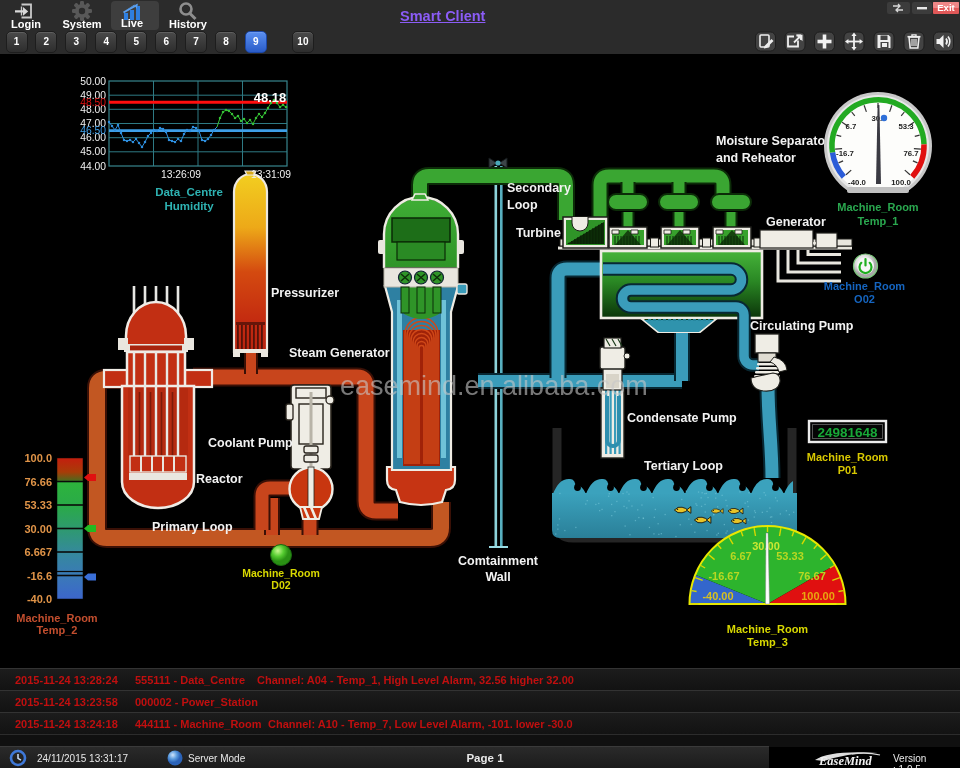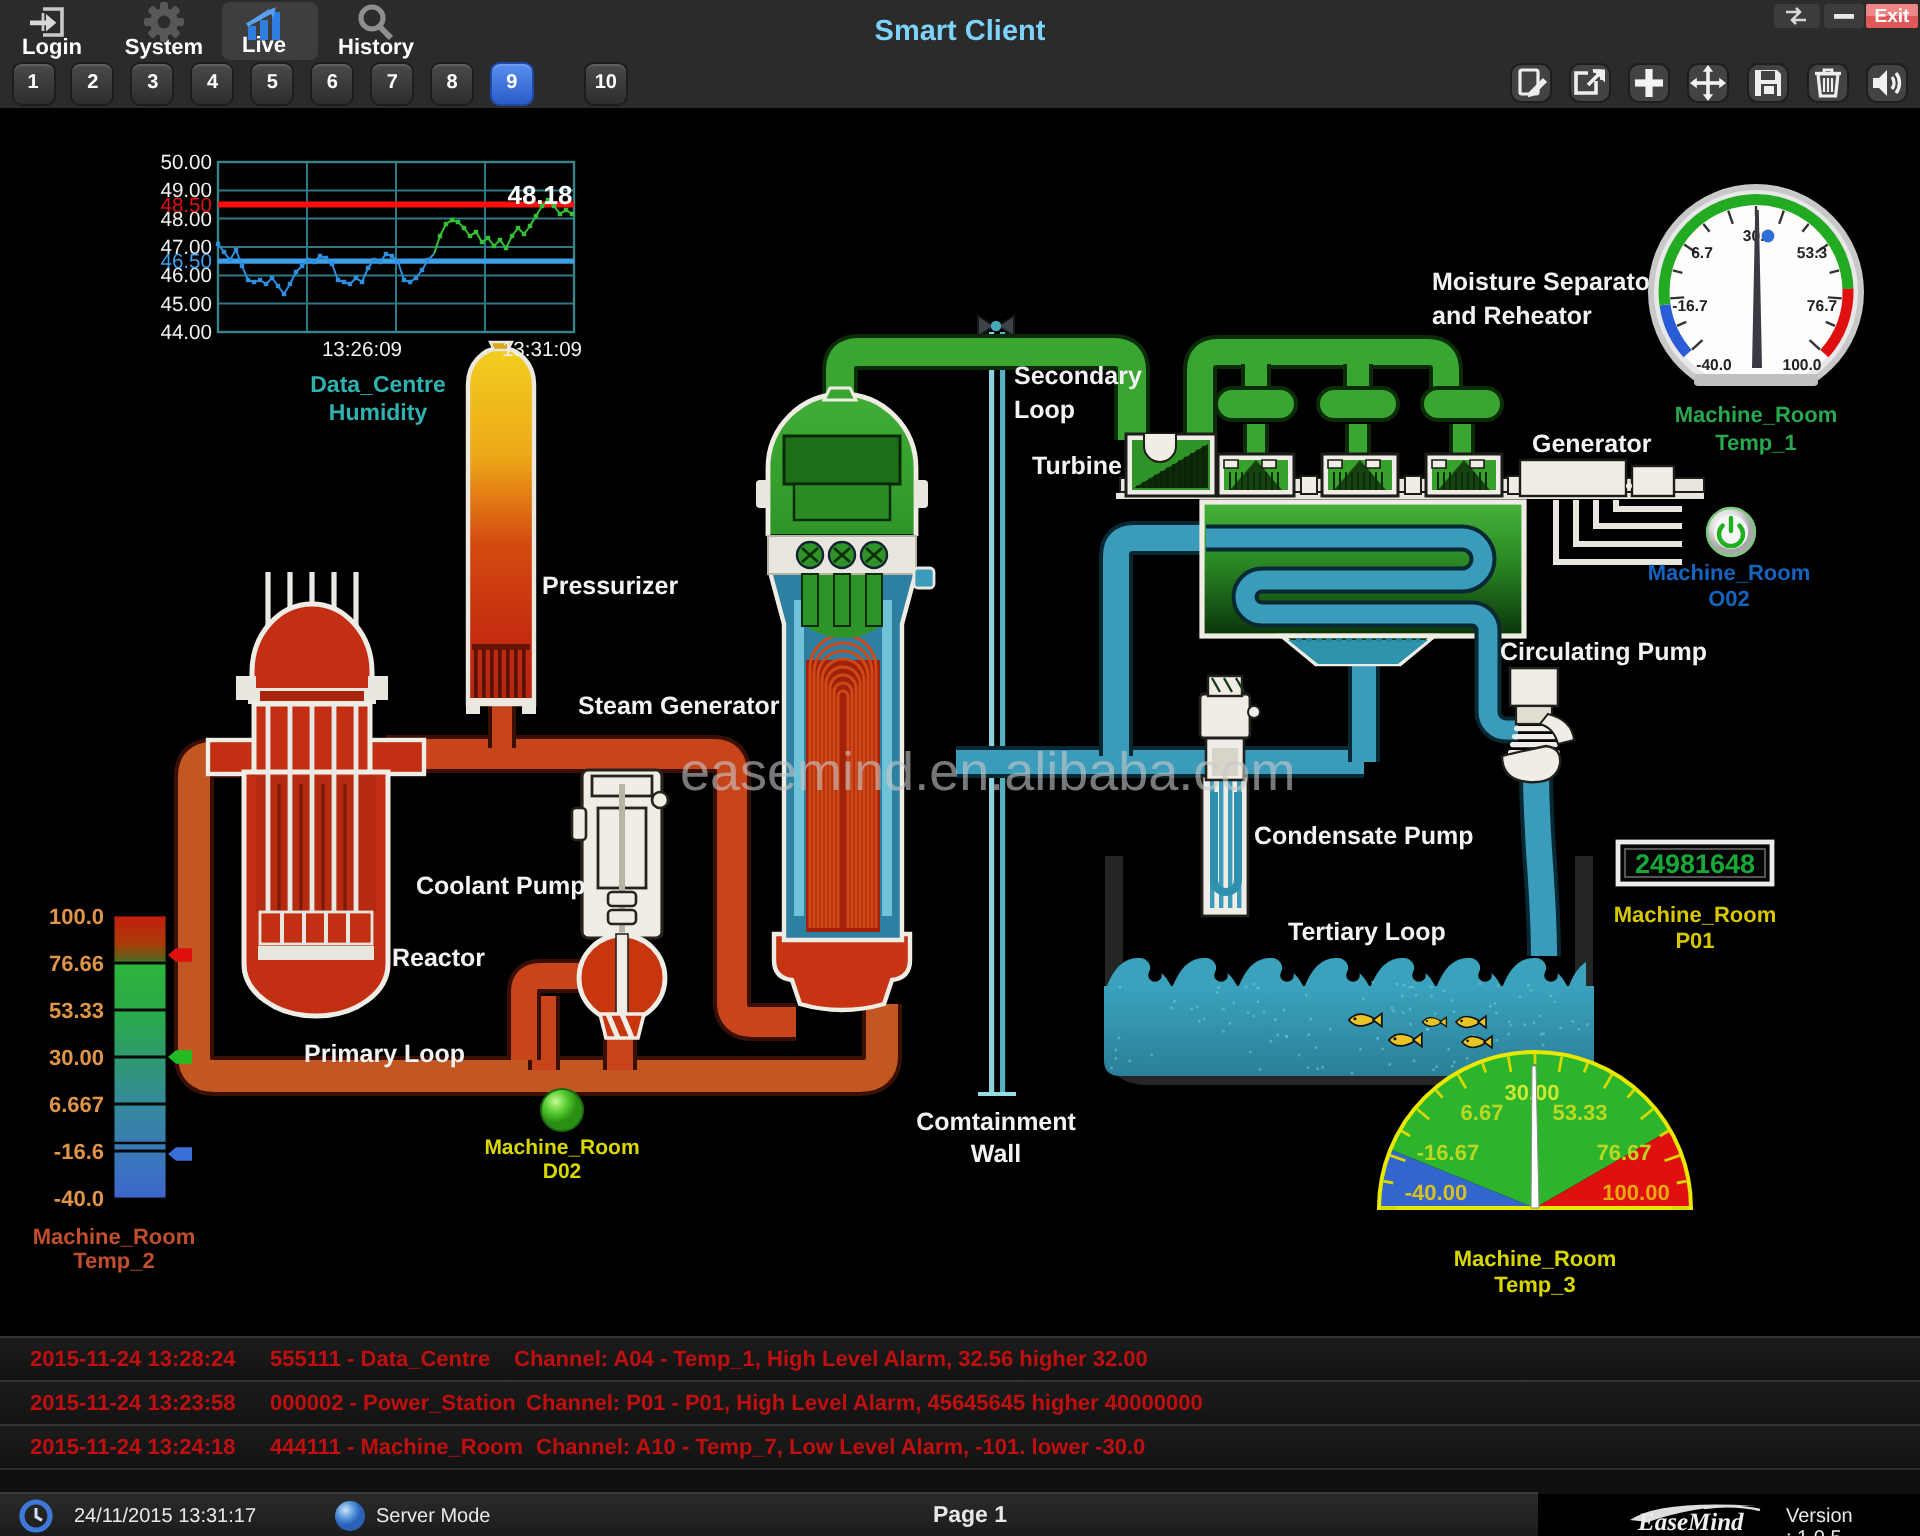--- a/index.html
+++ b/index.html
@@ -1,20 +1,20 @@
 <!DOCTYPE html>
 <html><head>
 <meta charset="utf-8">
 <style>
 html,body{margin:0;padding:0;background:#000;}
 #root{position:relative;width:960px;height:768px;background:#000;overflow:hidden;font-family:"Liberation Sans",sans-serif;}
 #hdr{position:absolute;left:0;top:0;width:960px;height:54px;background:#2b2b2b;}
 .tbtn{position:absolute;color:#fff;font-weight:bold;font-size:11px;text-align:center;}
 .pbtn{position:absolute;top:31px;width:20px;height:20px;border-radius:5px;background:linear-gradient(#4a4a4a,#2d2d2d);border:1px solid #1d1d1d;color:#fff;font-weight:bold;font-size:10px;text-align:center;line-height:20px;box-shadow:inset 0 1px 0 rgba(255,255,255,.12);}
-#ttl{position:absolute;left:400px;top:8px;width:160px;text-align:center;color:#7dd3fc;font-weight:bold;font-size:14.5px;}
+#ttl{position:absolute;left:400px;top:8px;width:160px;text-align:left;color:#8b5cf6;font-weight:bold;font-size:14.5px;text-decoration:underline;}
 #ftr{position:absolute;left:0;top:746px;width:769px;height:22px;background:linear-gradient(#2a2a2a,#1b1b1b);border-top:1px solid #3a3a3a;}
 .ftxt{position:absolute;color:#e8e8e8;font-size:10px;top:6px;}
 .alarm{position:absolute;left:0;width:960px;height:22px;background:linear-gradient(#1c1c1c,#121212);border-top:1px solid #333;color:#c00f0f;font-weight:bold;font-size:11px;padding-left:36px;}
 .alarm span{position:absolute;top:5px;white-space:pre;}
 </style>
 </head>
 <body>
 <div id="root">
 <svg id="main" width="960" height="768" viewBox="0 0 960 768" style="position:absolute;left:0;top:0">
 <defs>
@@ -713,21 +713,20 @@
     </div>
 <div id="alarms">
   <div class="alarm" style="top:668px;">
         <span style="left:15px;">2015-11-24 13:28:24</span>
         <span style="left:135px;">555111 - Data_Centre</span>
         <span style="left:257px;">Channel: A04 - Temp_1, High Level Alarm, 32.56 higher 32.00</span>
       </div>
   <div class="alarm" style="top:690px;">
         <span style="left:15px;">2015-11-24 13:23:58</span>
         <span style="left:135px;">000002 - Power_Station</span>
-        <span style="left:263px;">Channel: P01 - P01, High Level Alarm, 45645645 higher 40000000</span>
       </div>
   <div class="alarm" style="top:712px;">
         <span style="left:15px;">2015-11-24 13:24:18</span>
         <span style="left:135px;">444111 - Machine_Room</span>
         <span style="left:268px;">Channel: A10 - Temp_7, Low Level Alarm, -101. lower -30.0</span>
       </div>
   <div style="position:absolute;top:734px;left:0;width:960px;height:12px;background:#101010;border-top:1px solid #2c2c2c;"></div>
 </div>
 <div id="ftr">
   <div class="ftxt" style="left:37px;">24/11/2015 13:31:17</div>

